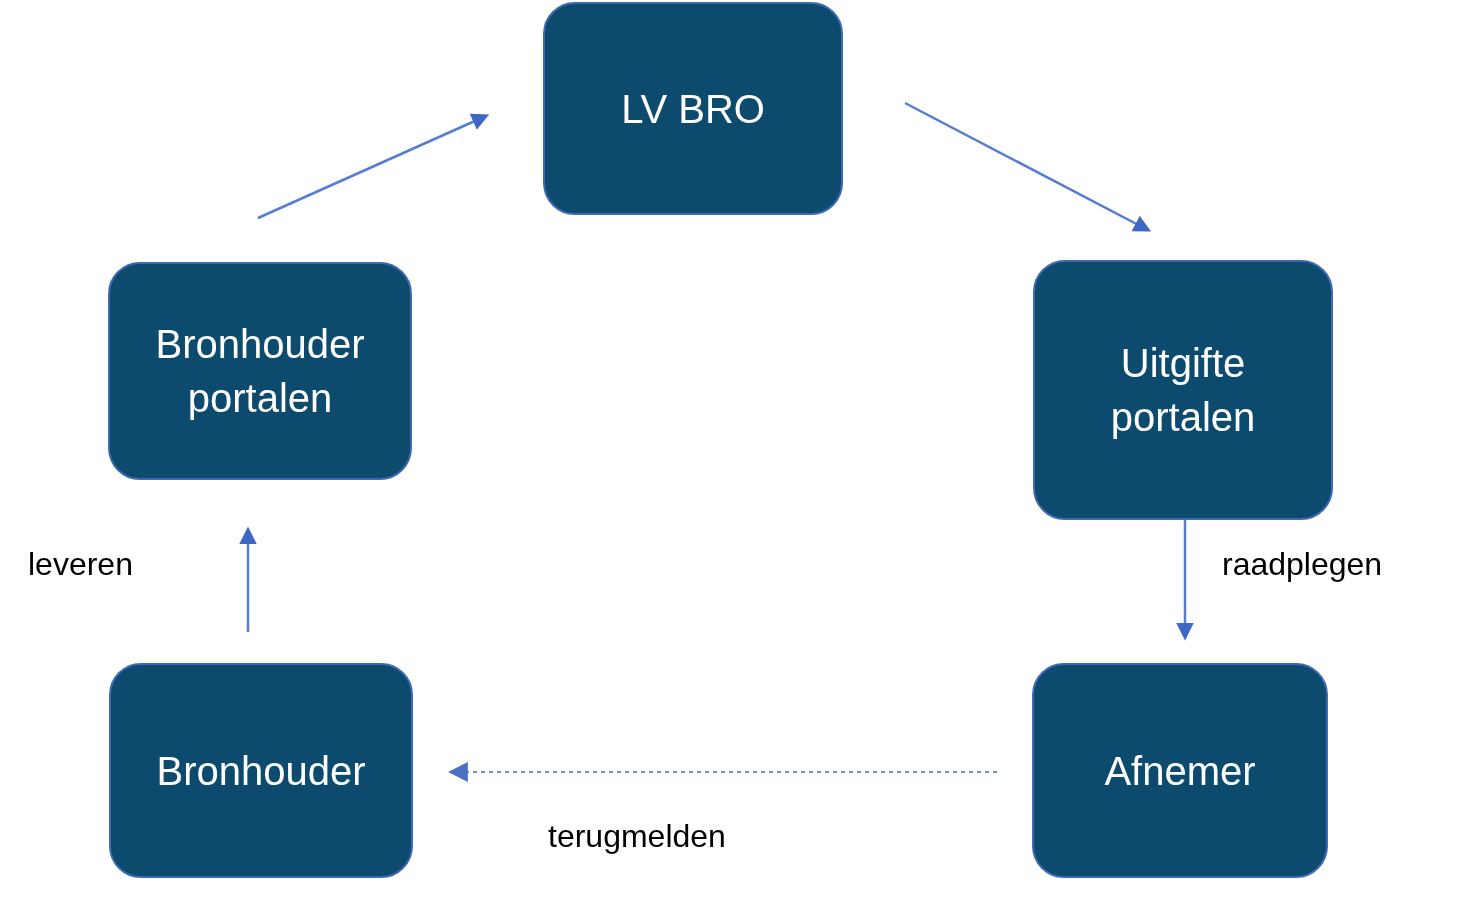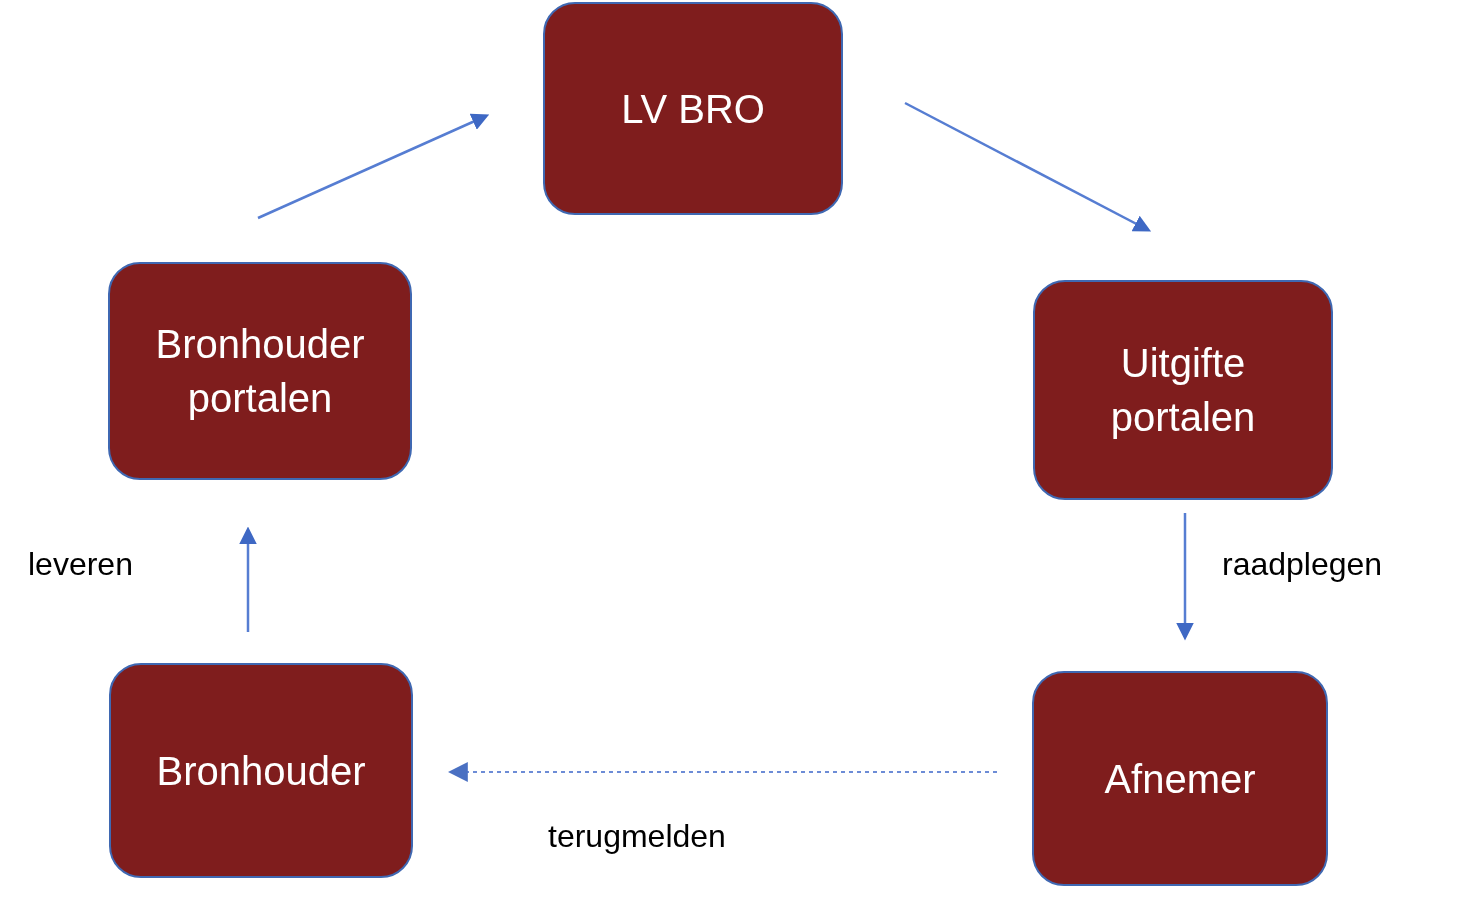--- a/index.html
+++ b/index.html
@@ -10,38 +10,38 @@
   }
   .canvas {
     position: relative;
     width: 1480px;
     height: 898px;
     background: #ffffff;
     overflow: hidden;
   }
   .node {
     position: absolute;
-    background: #7f1d1d;
+    background: #0c4a6e;
     border: 2px solid #3f68b2;
     border-radius: 32px;
     color: #ffffff;
     display: flex;
     align-items: center;
     justify-content: center;
     text-align: center;
     font-size: 40px;
     line-height: 1.35;
     box-sizing: border-box;
     padding: 0 18px;
   }
   .node-lv-bro            { left: 543px;  top: 2px;   width: 300px; height: 213px; }
   .node-bronhouder-portaal{ left: 108px;  top: 262px; width: 304px; height: 218px; }
-  .node-uitgifte-portalen { left: 1033px; top: 260px; width: 300px; height: 220px; margin-top: 20px; }
+  .node-uitgifte-portalen { left: 1033px; top: 260px; width: 300px; height: 260px; }
   .node-bronhouder        { left: 109px;  top: 663px; width: 304px; height: 215px; }
-  .node-afnemer           { left: 1032px; top: 663px; width: 296px; height: 215px; margin-top: 8px; }
+  .node-afnemer           { left: 1032px; top: 663px; width: 296px; height: 215px; }
 
   .edge-label {
     position: absolute;
     color: #000000;
     font-size: 32px;
     line-height: 1;
     white-space: nowrap;
   }
   .label-leveren     { left: 28px;   top: 548px; }
   .label-raadplegen  { left: 1222px; top: 548px; }

